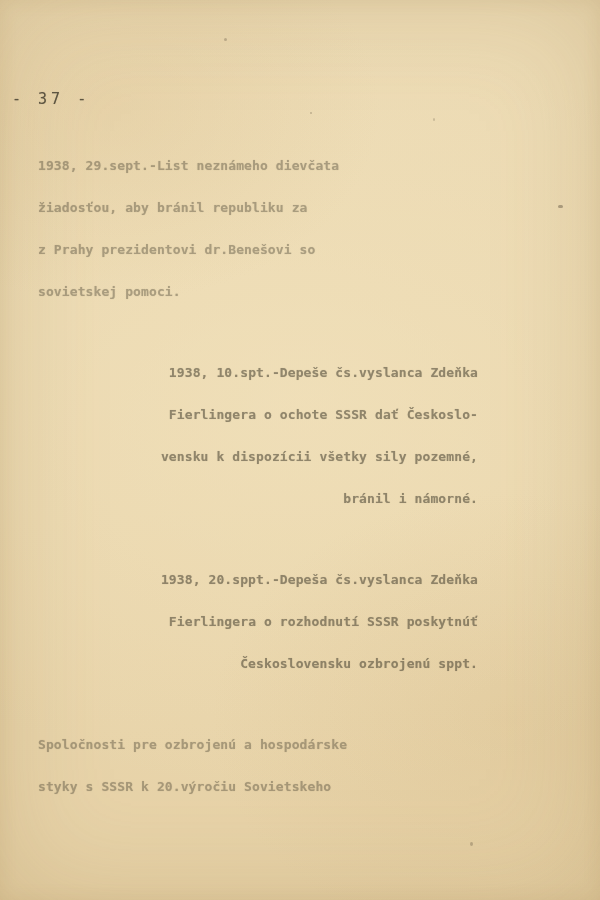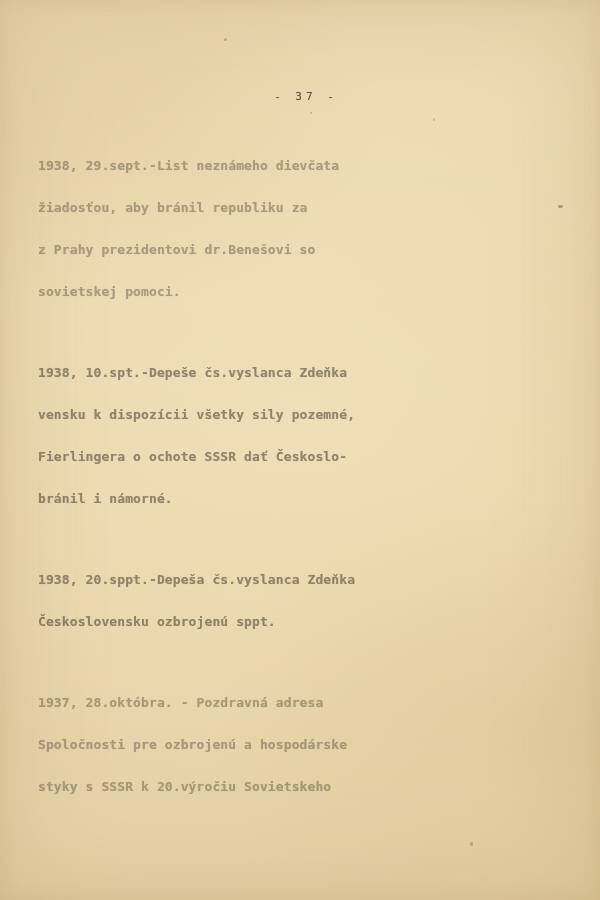--- a/index.html
+++ b/index.html
@@ -14,22 +14,22 @@
     background:
       radial-gradient(ellipse 420px 300px at 18% 12%, rgba(214,186,136,0.28), rgba(214,186,136,0) 65%),
       radial-gradient(ellipse 500px 380px at 85% 80%, rgba(207,177,124,0.22), rgba(207,177,124,0) 60%),
       radial-gradient(ellipse 700px 520px at 50% 45%, rgba(244,229,192,0.5), rgba(244,229,192,0) 75%),
       linear-gradient(175deg, #eddcb6 0%, #ead7ae 55%, #e6d1a6 100%);
     box-shadow: inset 0 0 110px rgba(146,112,58,0.22), inset 0 0 18px rgba(146,112,58,0.12);
   }
   .page-number {
     position: absolute;
     top: 90px; left: 12px; right: 0;
-    text-align: center;
-    font-size: 11px;
+    text-align: left;
+    font-size: 15px;
     letter-spacing: 4px;
     color: rgba(73,66,50,0.78);
     text-shadow: 0 0 0.7px rgba(73,66,50,0.45);
   }
   .text-column {
     position: absolute;
     top: 131px; left: 38px;
     width: 440px;
     filter: blur(0.3px);
   }
@@ -37,21 +37,21 @@
     margin: 0 0 11px 0;
     font-size: 13px;
     line-height: 14px;
     letter-spacing: 0.1px;
     white-space: pre;
     color: #4c4635;
     font-weight: bold;
   }
   .para .line { height: 14px; }
   .ink-light { opacity: 0.42; text-shadow: 0 0 1px rgba(76,70,53,0.55); }
-  .ink-med   { opacity: 0.58; text-shadow: 0 0 0.8px rgba(76,70,53,0.5); }
+  .ink-med   { opacity: 0.58; text-shadow: 0 0 0.8px rgba(76,70,53,0.5); text-align: right; }
   .speck {
     position: absolute;
     background: rgba(70,60,45,0.55);
     border-radius: 50%;
   }
   .speck.s1 { left: 224px; top: 38px;  width: 3px; height: 3px; opacity: 0.5; }
   .speck.s2 { left: 558px; top: 205px; width: 5px; height: 3px; opacity: 0.7; border-radius: 2px; }
   .speck.s3 { left: 310px; top: 112px; width: 2px; height: 2px; opacity: 0.5; }
   .speck.s4 { left: 433px; top: 118px; width: 2px; height: 3px; opacity: 0.4; }
   .speck.s5 { left: 470px; top: 842px; width: 3px; height: 4px; opacity: 0.5; }
@@ -73,30 +73,30 @@
 
     <div class="para ink-light">
       <div class="line">1938, 29.sept.-List neznámeho dievčata</div>
       <div class="line">žiadosťou, aby bránil republiku za</div>
       <div class="line">z Prahy prezidentovi dr.Benešovi so</div>
       <div class="line">sovietskej pomoci.</div>
     </div>
 
     <div class="para ink-med">
       <div class="line">1938, 10.spt.-Depeše čs.vyslanca Zdeňka</div>
+      <div class="line">Fierlingera o ochote SSSR dať Českoslo-</div>
       <div class="line">vensku k dispozícii všetky sily pozemné,</div>
-      <div class="line">Fierlingera o ochote SSSR dať Českoslo-</div>
       <div class="line">bránil i námorné.</div>
     </div>
 
     <div class="para ink-med">
       <div class="line">1938, 20.sppt.-Depeša čs.vyslanca Zdeňka</div>
+      <div class="line">Fierlingera o rozhodnutí SSSR poskytnúť</div>
       <div class="line">Československu ozbrojenú sppt.</div>
     </div>
 
     <div class="para ink-light">
-      <div class="line">1937, 28.októbra. - Pozdravná adresa</div>
       <div class="line">Spoločnosti pre ozbrojenú a hospodárske</div>
       <div class="line">styky s SSSR k 20.výročiu Sovietskeho</div>
     </div>
 
   </div>
 </div>
 
 </body></html>

